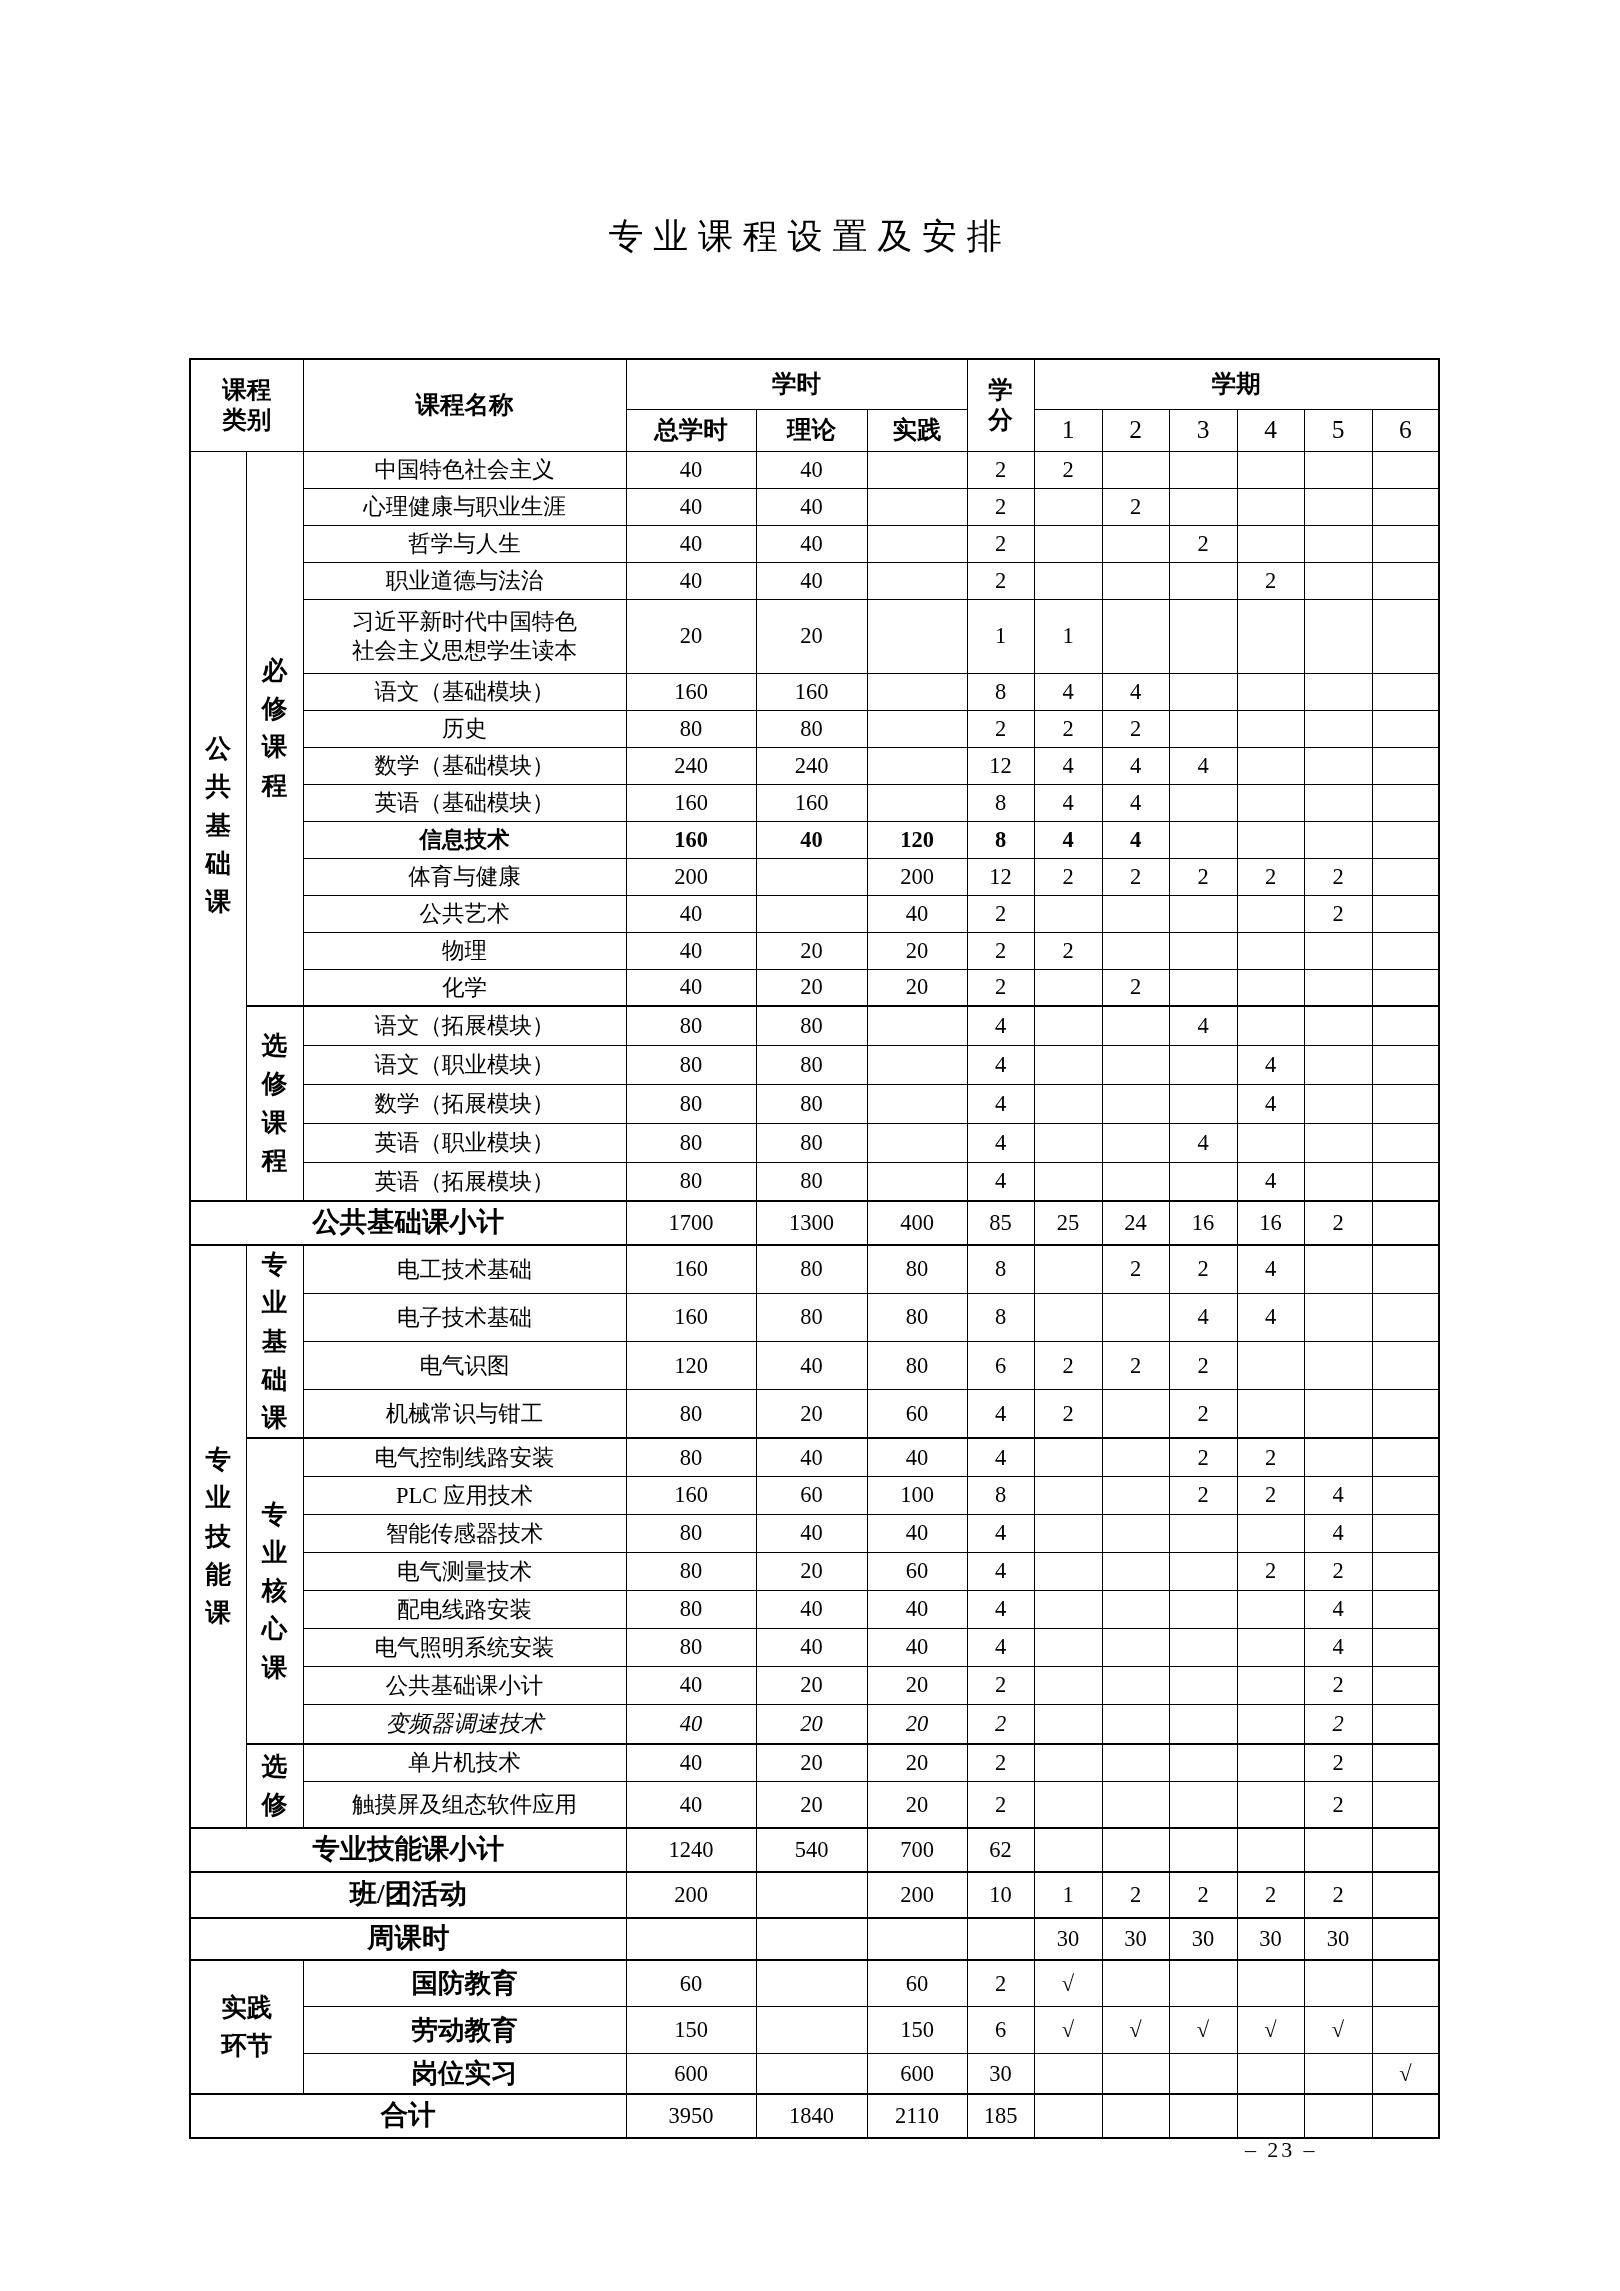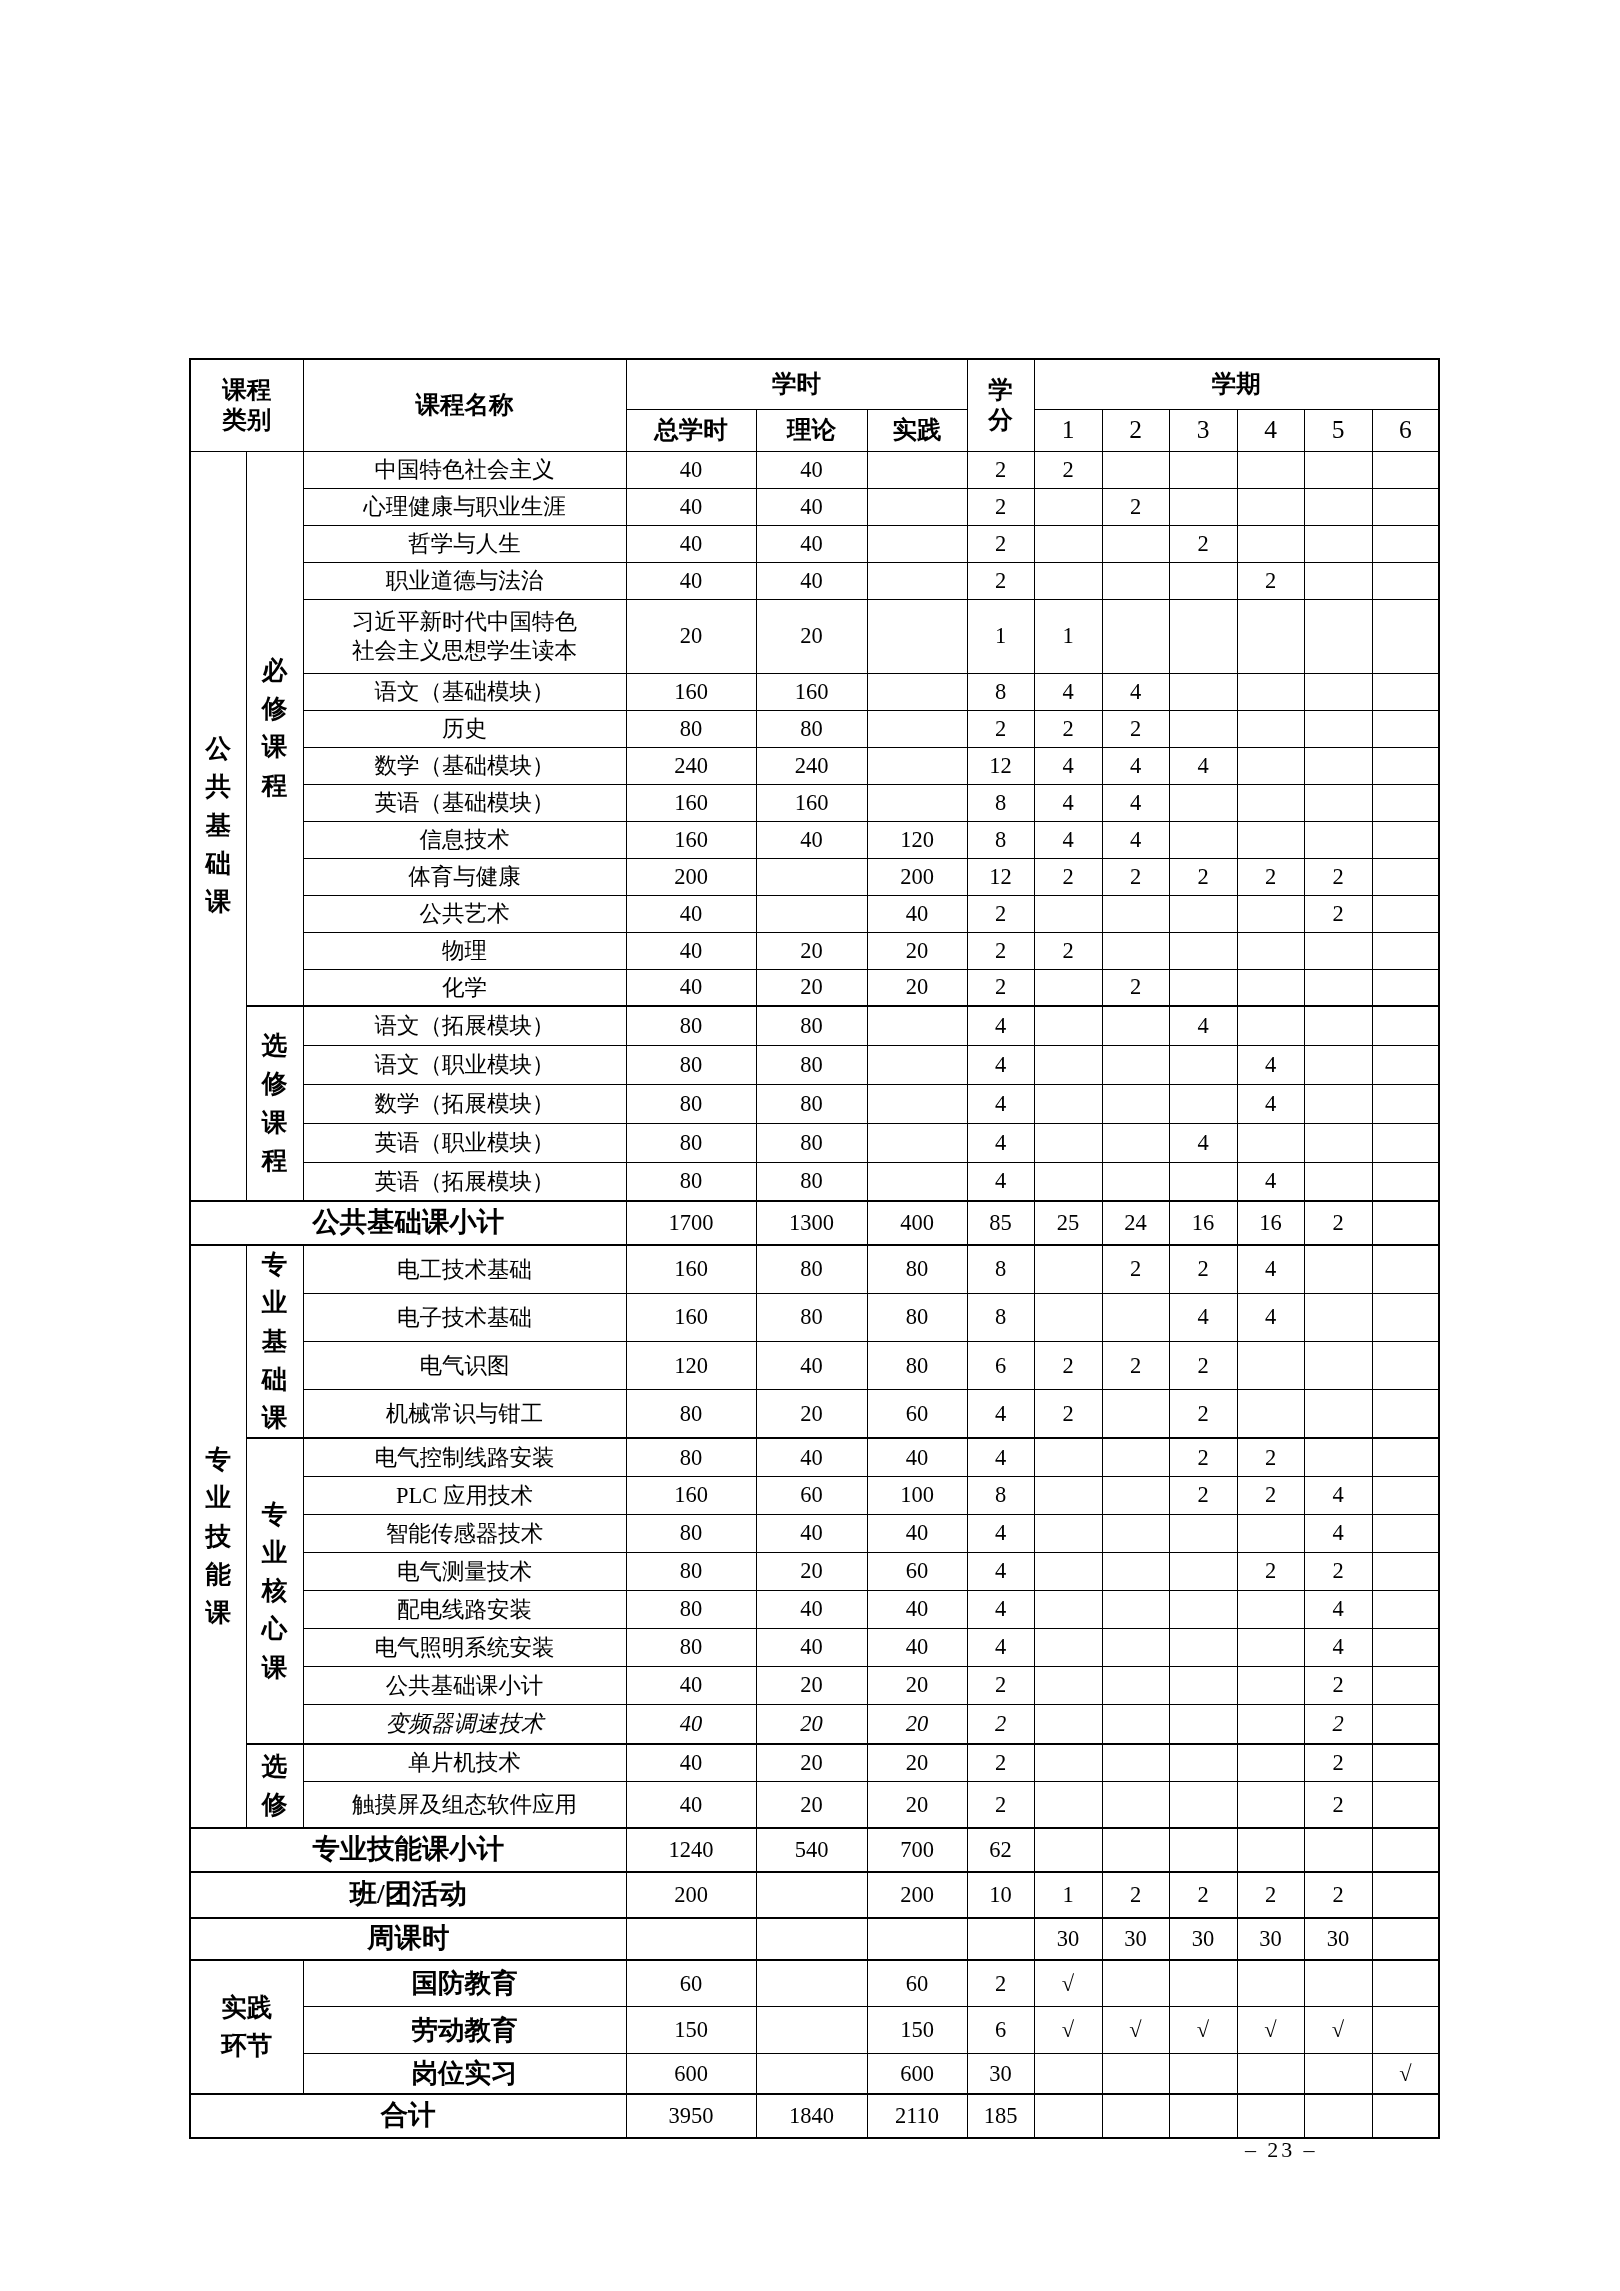--- a/index.html
+++ b/index.html
@@ -51,20 +51,21 @@
   .page-number {
     position: absolute; left: 1245px; top: 2137px;
     font-size: 22px; letter-spacing: 2.9px; color: #000;
   }
 </style>
 </head>
 <body>
 
 <div class="sheet">
 
+  <h1 class="doc-title">专业课程设置及安排</h1>
 
   <table class="curriculum">
     <colgroup>
       <col style="width:56px">
         <col style="width:57px">
         <col style="width:323px">
       <col style="width:130px">
         <col style="width:111px">
         <col style="width:100px">
       <col style="width:67px">
@@ -208,21 +209,21 @@
           <td class="c-val">160</td>
           <td class="c-val"></td>
           <td class="c-val">8</td>
           <td class="c-val">4</td>
           <td class="c-val">4</td>
           <td class="c-val"></td>
           <td class="c-val"></td>
           <td class="c-val"></td>
           <td class="c-val"></td>
         </tr>
-        <tr style="height: 37px;">
+        <tr style="height: 37px; font-weight: bold;">
           <td class="c-name">信息技术</td>
           <td class="c-val">160</td>
           <td class="c-val">40</td>
           <td class="c-val">120</td>
           <td class="c-val">8</td>
           <td class="c-val">4</td>
           <td class="c-val">4</td>
           <td class="c-val"></td>
           <td class="c-val"></td>
           <td class="c-val"></td>

